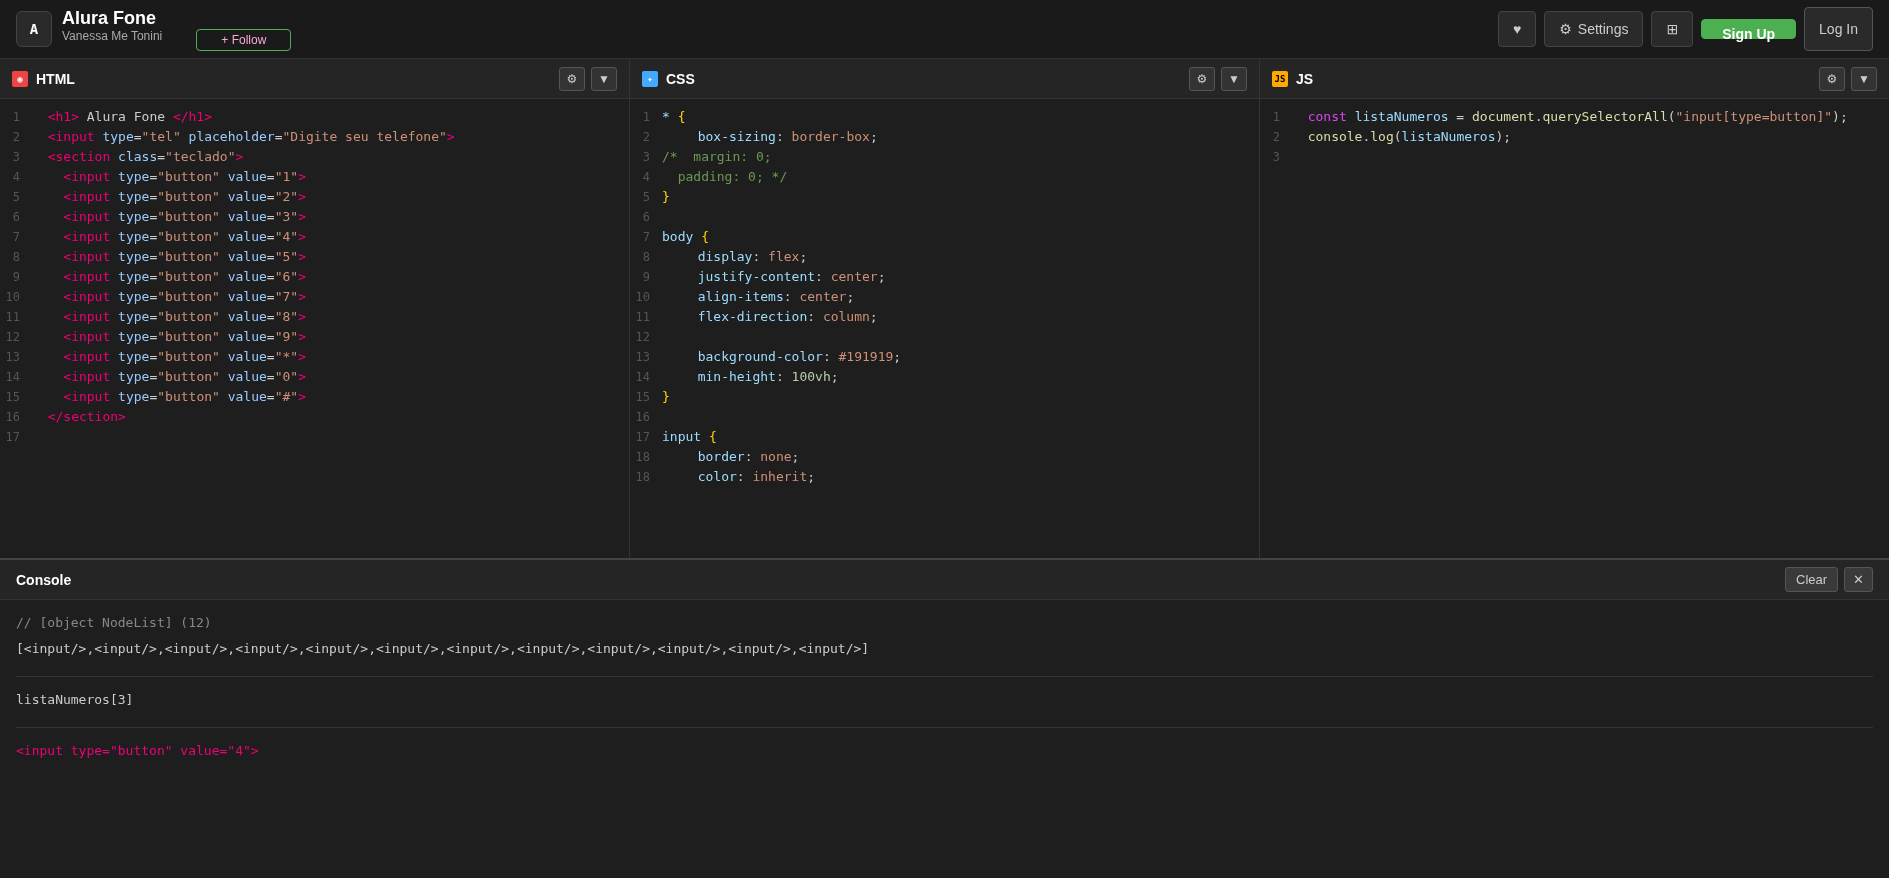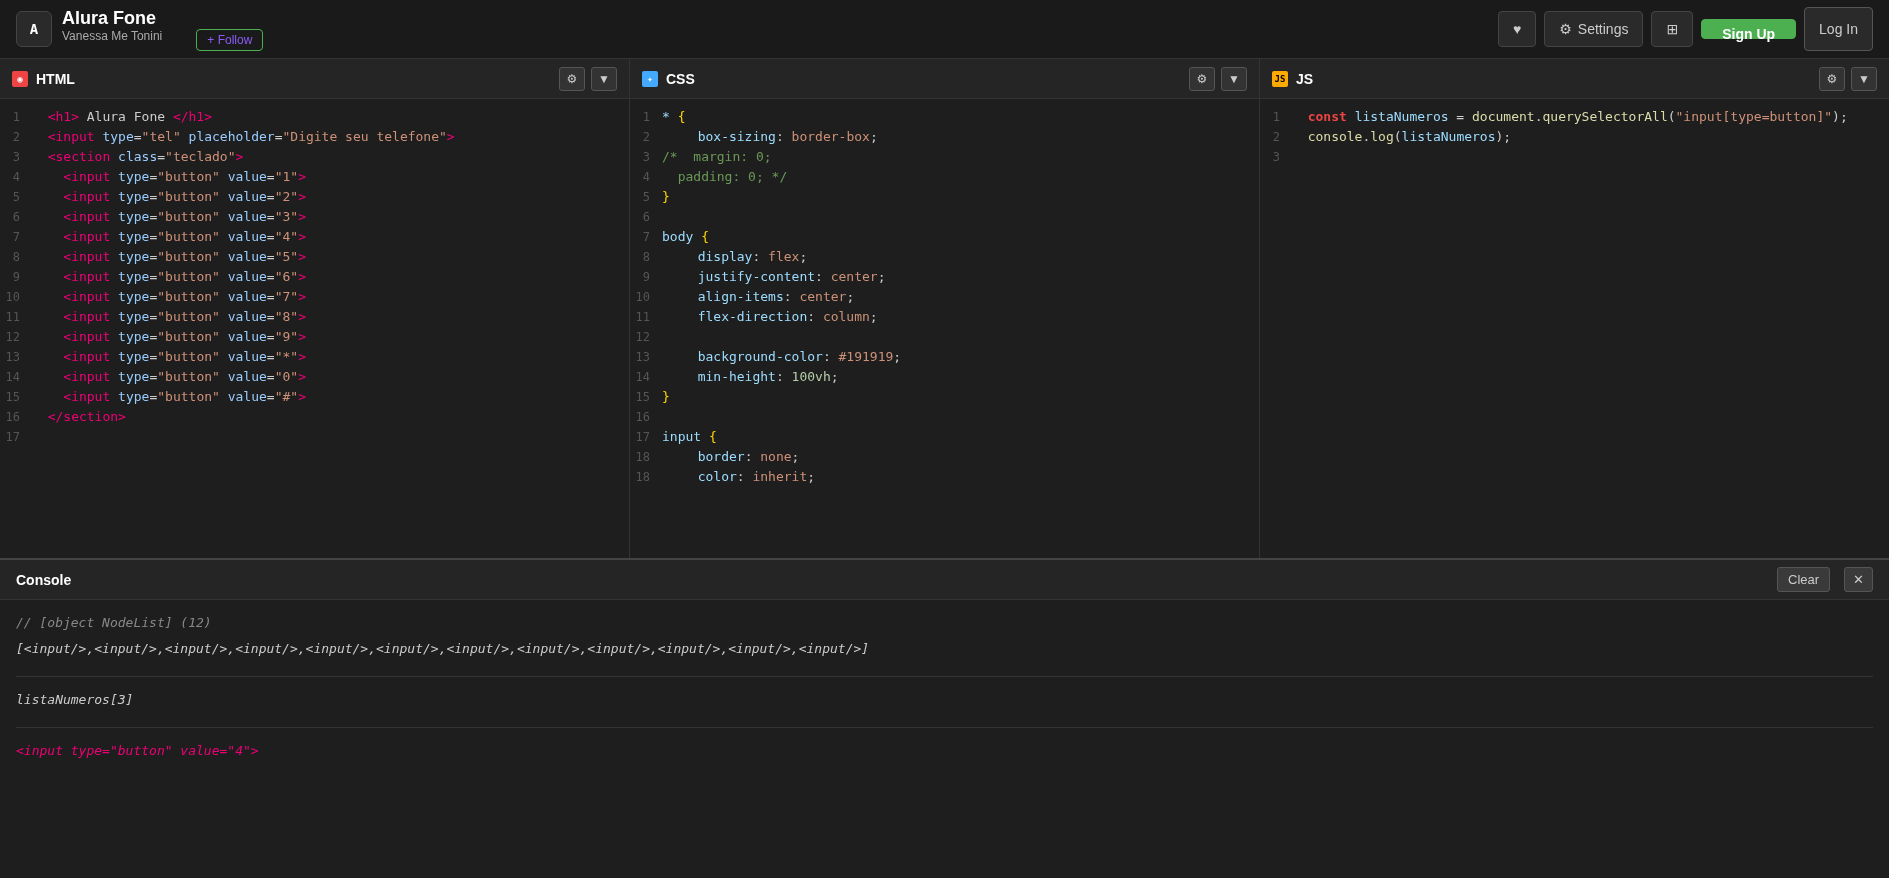--- a/index.html
+++ b/index.html
@@ -7,21 +7,21 @@
 
     
     .header {
       display: flex; align-items: center; background: #1a1a1a; border-bottom: 1px solid #333;
       padding: 0 16px; height: 59px; flex-shrink: 0;
     }
     .logo-area { display: flex; align-items: center; gap: 10px; flex: 1; }
     .logo-icon { width: 36px; height: 36px; background: #2a2a2a; border-radius: 6px; display: flex; align-items: center; justify-content: center; color: #fff; font-weight: bold; font-size: 14px; border: 1px solid #444; }
     .site-title { color: #fff; font-size: 18px; font-weight: bold; font-family: Arial, sans-serif; }
     .site-subtitle { color: #aaa; font-size: 12px; font-family: Arial, sans-serif; }
-    .follow-btn { background: transparent; border: 1.5px solid #4CAF50; color: #8b5cf6; padding: 3px 10px; border-radius: 4px; cursor: pointer; font-size: 12px; margin-left: 10px; }
+    .follow-btn { background: transparent; border: 1.5px solid #4CAF50; color: #f9a8d4; padding: 3px 24px; border-radius: 4px; cursor: pointer; font-size: 12px; margin-left: 10px; }
     .follow-btn:before { content: '+ '; }
     .header-nav { display: flex; align-items: center; gap: 8px; }
     .nav-btn { background: #2a2a2a; border: 1px solid #444; color: #ccc; padding: 6px 14px; border-radius: 4px; cursor: pointer; font-size: 14px; height: 36px; display: flex; align-items: center; gap: 6px; }
     .nav-btn-signup { background: #4CAF50; border: 1px solid #4CAF50; color: #fff; padding: 6px 20px; border-radius: 4px; cursor: pointer; font-size: 14px; height: 20px; font-weight: bold; }
     .nav-btn-login { background: #2a2a2a; border: 1px solid #555; color: #ccc; padding: 6px 14px; border-radius: 4px; cursor: pointer; font-size: 14px; height: 44px; }
 
     
     .editors-container { display: flex; flex: 1; overflow: hidden; min-height: 0; }
     .editor-pane { display: flex; flex-direction: column; flex: 1; border-right: 1px solid #333; min-width: 0; }
     .editor-pane:last-child { border-right: none; }
@@ -35,39 +35,39 @@
     .tab-btn { background: #333; border: 1px solid #555; color: #ccc; width: 26px; height: 24px; border-radius: 3px; cursor: pointer; display: flex; align-items: center; justify-content: center; font-size: 12px; }
     .editor-body { flex: 1; background: #1e1e1e; overflow: auto; padding: 8px 0; }
     .code-line { display: flex; min-height: 20px; line-height: 20px; font-size: 13px; }
     .line-num { color: #555; width: 32px; text-align: right; padding-right: 12px; flex-shrink: 0; user-select: none; font-size: 12px; }
     .line-code { color: #ccc; white-space: pre; flex: 1; }
 
     
     .t-tag { color: #e07; }
     .t-attr { color: #9cf; }
     .t-val { color: #ce9178; }
-    .t-kw { color: #ef4444; font-weight: bold; }
+    .t-kw { color: #d946ef; }
     .t-sel { color: #9cdcfe; }
     .t-prop { color: #9cdcfe; margin-left: 20px; }
     .t-propval { color: #ce9178; }
     .t-comment { color: #6a9955; }
     .t-brace { color: #ffd700; }
     .t-fn { color: #dcdcaa; }
     .t-str { color: #ce9178; }
     .t-num { color: #b5cea8; }
 
     
     .console-area { background: #1e1e1e; border-top: 2px solid #444; flex-shrink: 0; height: 320px; display: flex; flex-direction: column; }
     .console-header { display: flex; align-items: center; justify-content: space-between; background: #252525; padding: 0 16px; height: 40px; border-bottom: 1px solid #333; flex-shrink: 0; }
     .console-title { color: #fff; font-size: 14px; font-family: Arial, sans-serif; font-weight: bold; }
-    .console-btns { display: flex; gap: 14px; }
+    .console-btns { display: flex; gap: 6px; }
     .console-btn { background: #3a3a3a; border: 1px solid #555; color: #ccc; padding: 4px 10px; border-radius: 3px; cursor: pointer; font-size: 13px; }
     .console-close-btn { background: #3a3a3a; border: 1px solid #555; color: #ccc; padding: 4px 8px; border-radius: 3px; cursor: pointer; font-size: 13px; }
     .console-body { flex: 1; padding: 12px 16px; overflow: auto; font-size: 13px; line-height: 22px; }
-    .console-line { color: #ccc; margin-bottom: 4px; font-style: italic; }
+    .console-line { color: #ccc; margin-bottom: 4px; }
     .console-section { margin-bottom: 16px; }
     .console-section-bordered { border-top: 1px solid #333; padding-top: 12px; margin-top: 4px; }
   </style>
 </head>
 <body>
 
 <div class="header">
   <div class="logo-area">
     <div class="logo-icon">A</div>
     <div>

